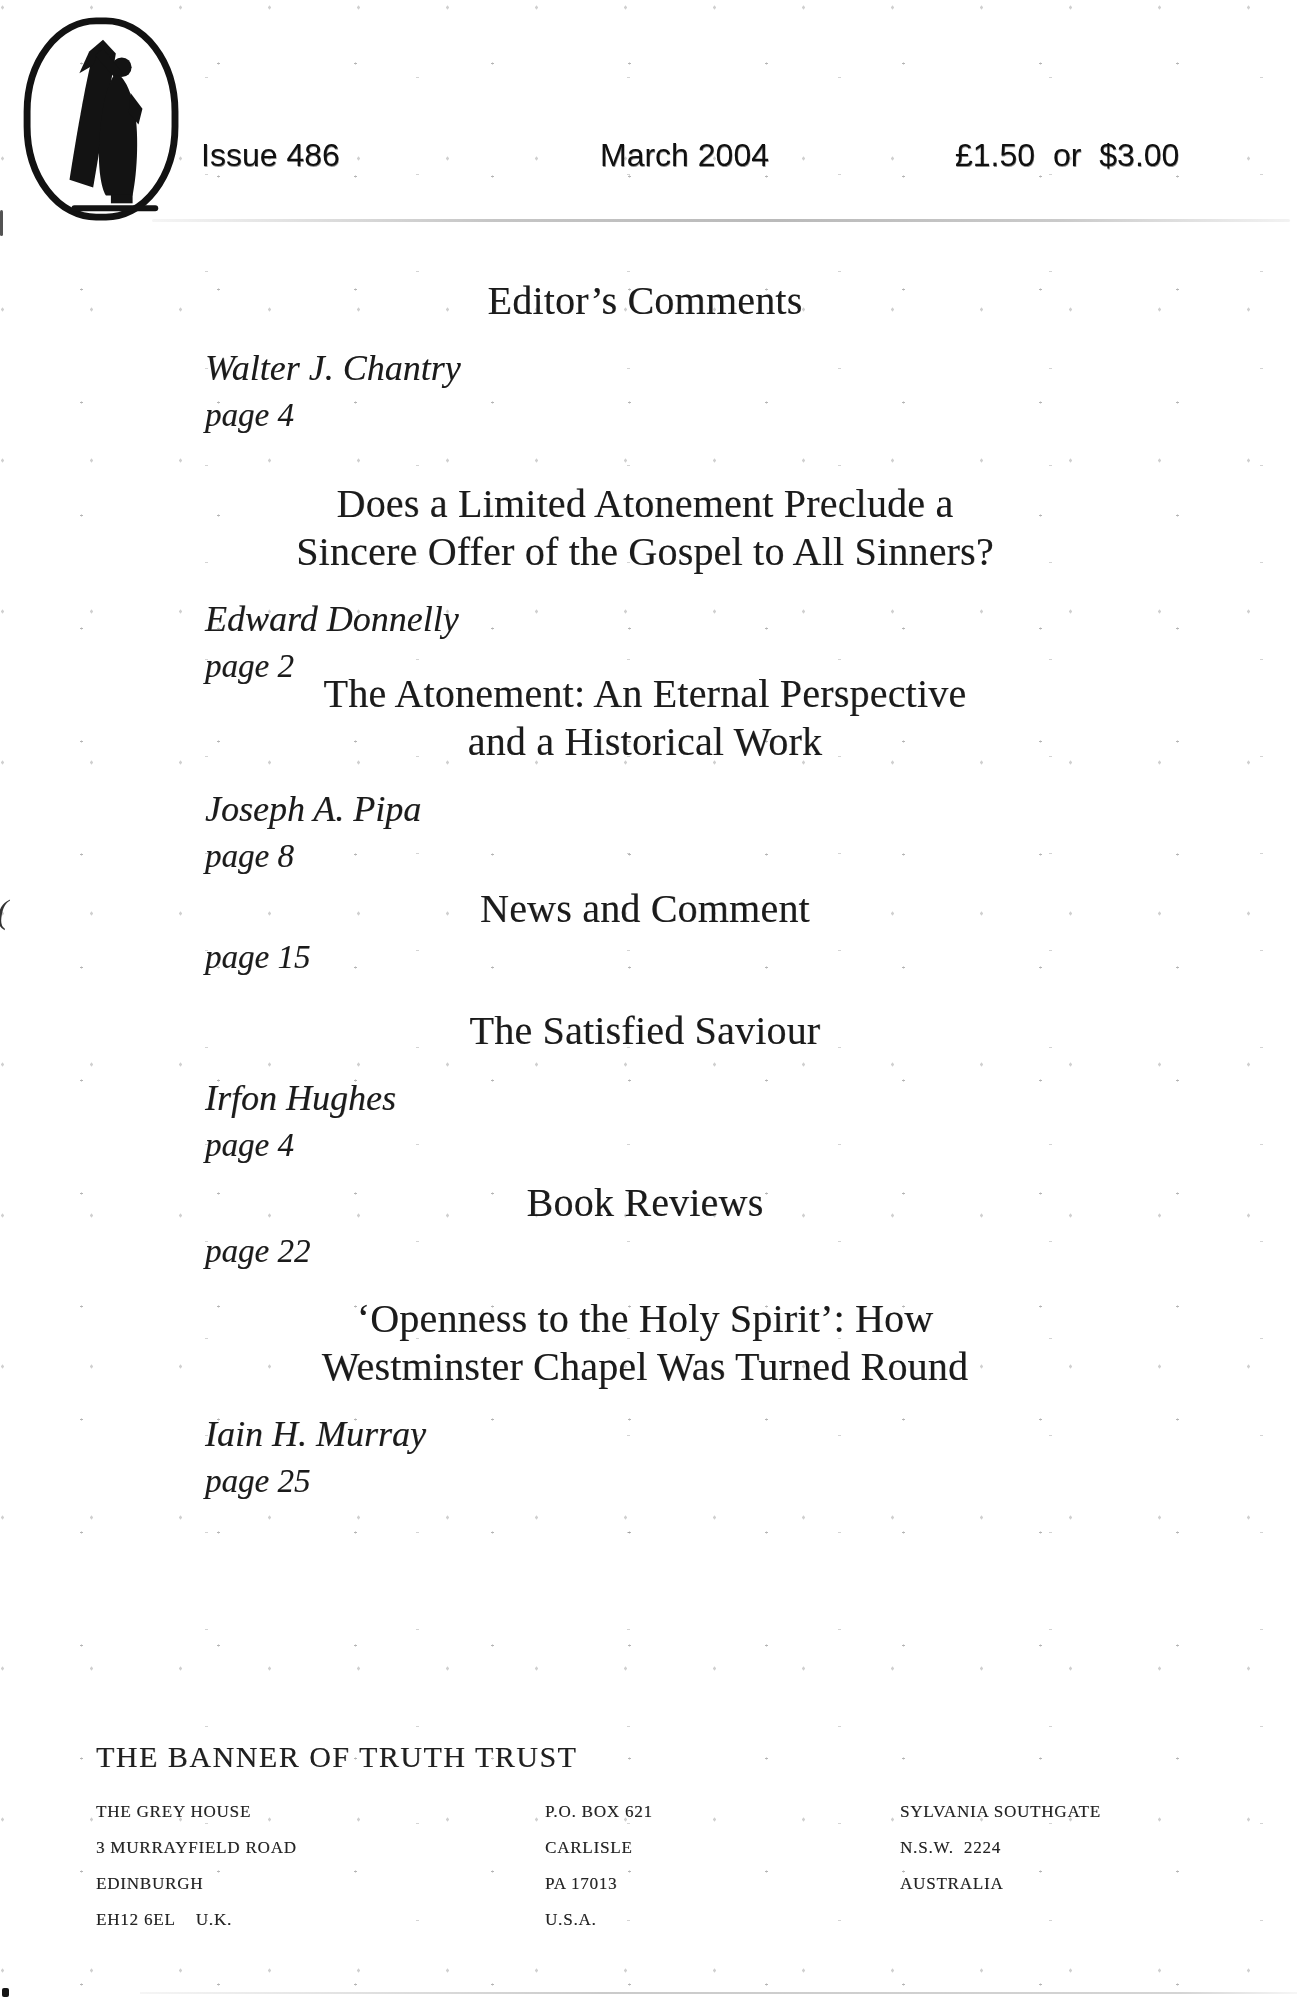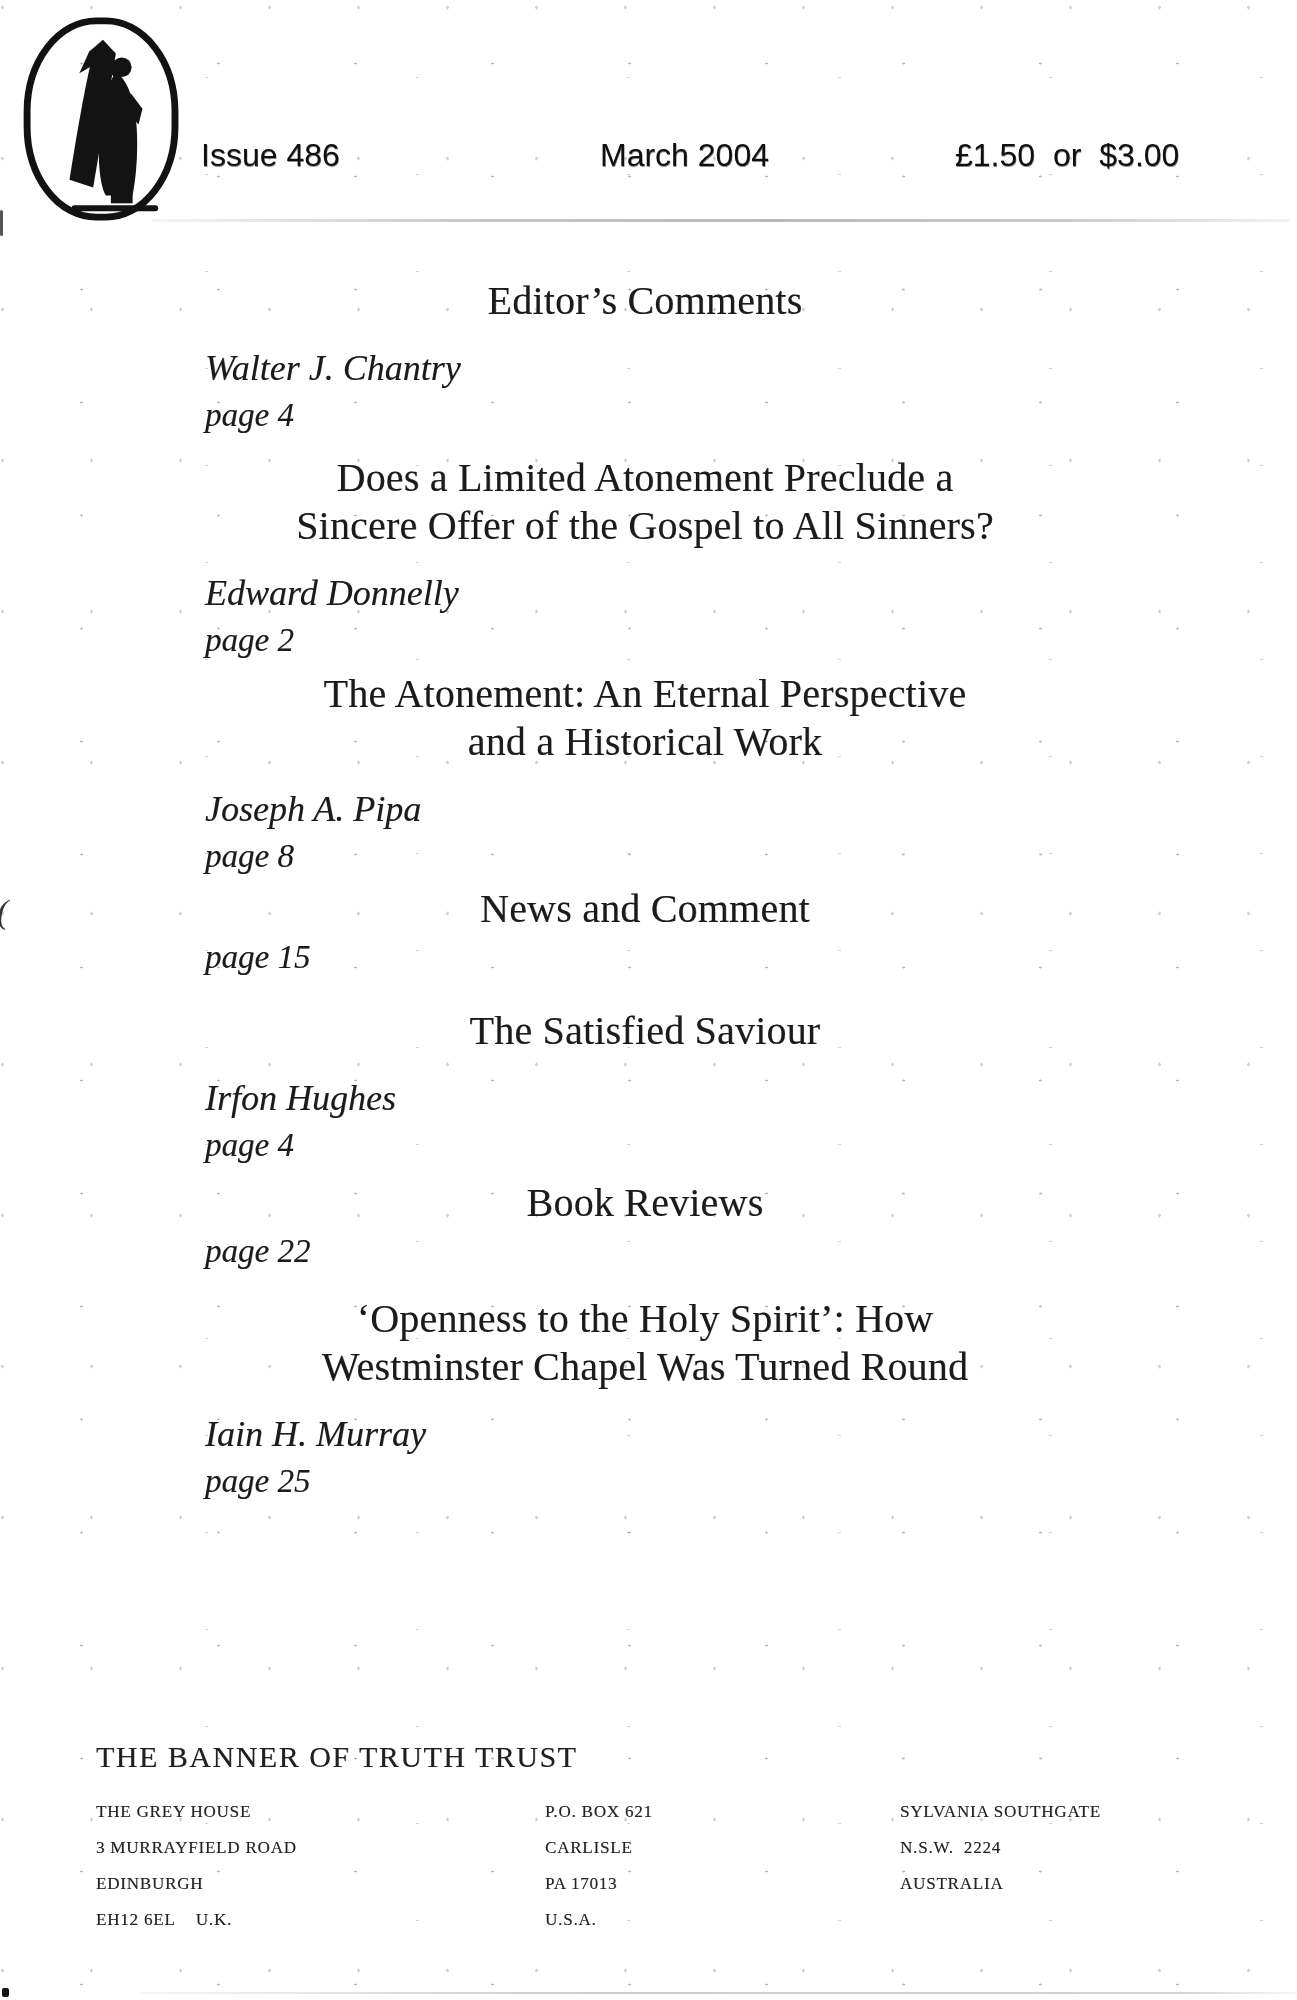--- a/index.html
+++ b/index.html
@@ -106,21 +106,21 @@
   <div class="hdr hdr-price">£1.50 or $3.00</div>
   <div class="header-rule"></div>
 
   <div class="entry ink" style="top:277px">
     <div class="t">Editor’s Comments</div>
 
     <div class="a">Walter J. Chantry</div>
     <div class="p">page 4</div>
   </div>
 
-  <div class="entry ink" style="top:454px">
+  <div class="entry ink" style="top:480px">
     <div class="t">Does a Limited Atonement Preclude a</div>
     <div class="t">Sincere Offer of the Gospel to All Sinners?</div>
     <div class="a">Edward Donnelly</div>
     <div class="p">page 2</div>
   </div>
 
   <div class="entry ink" style="top:670px">
     <div class="t">The Atonement: An Eternal Perspective</div>
     <div class="t">and a Historical Work</div>
     <div class="a">Joseph A. Pipa</div>

